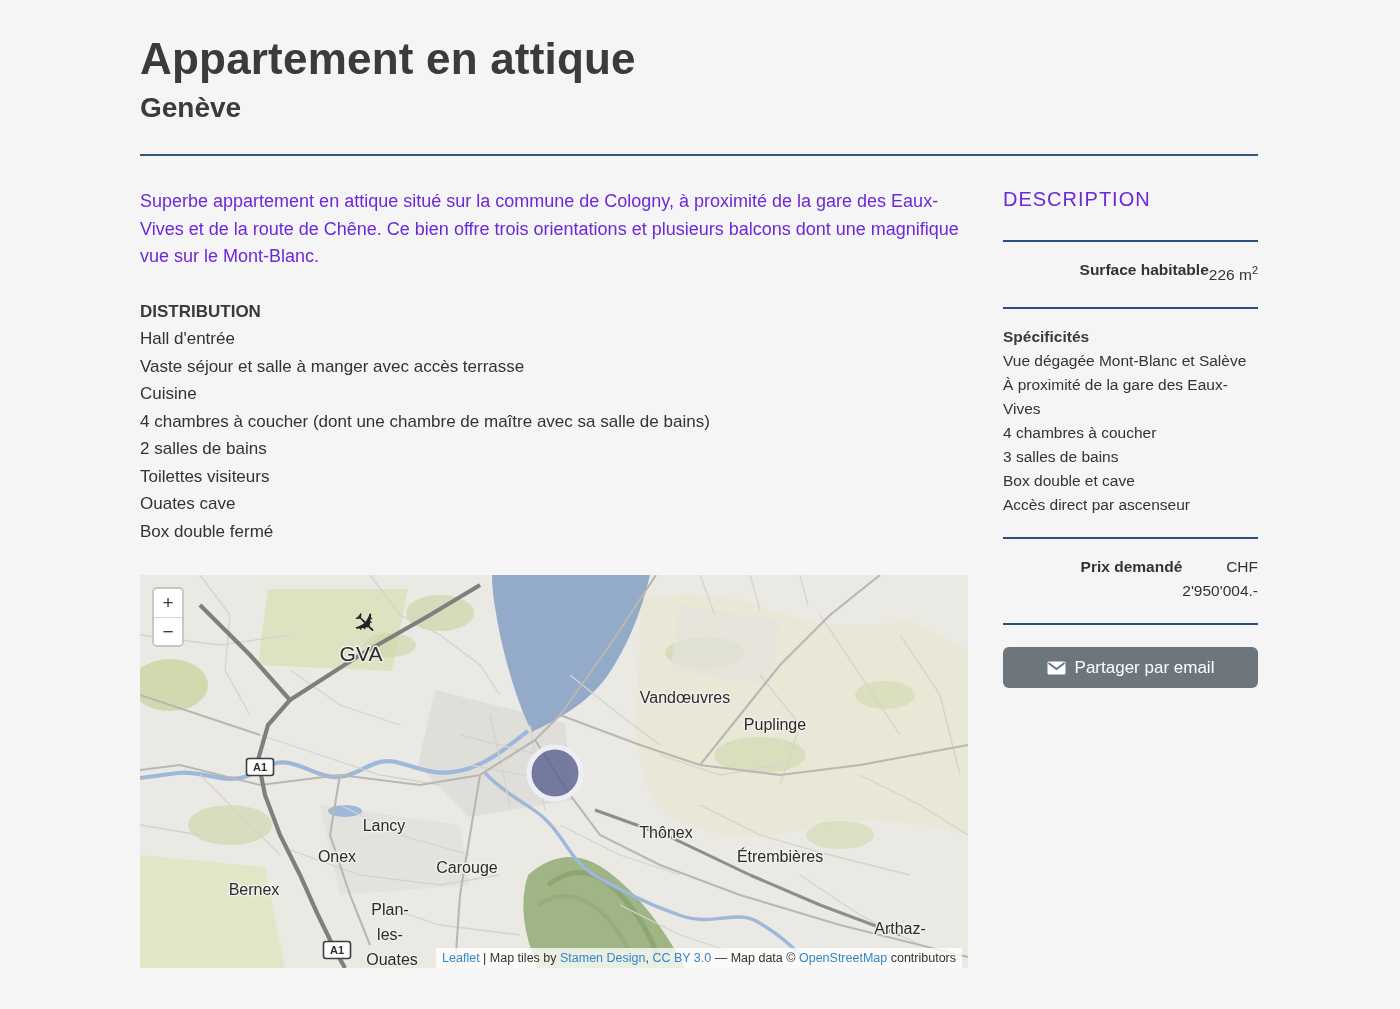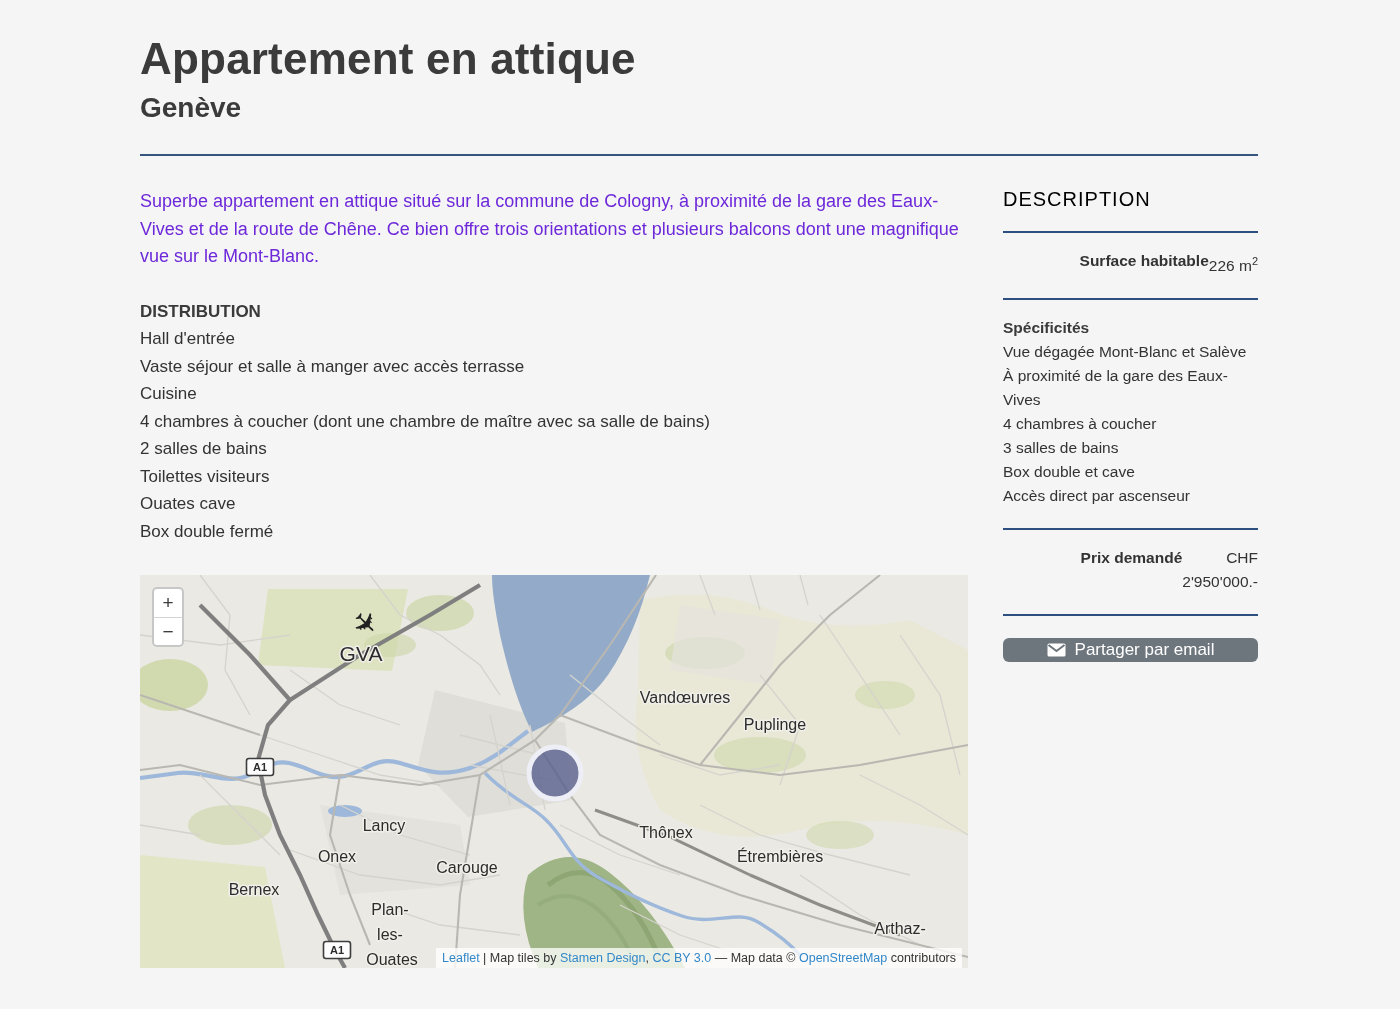--- a/index.html
+++ b/index.html
@@ -30,31 +30,31 @@
   .zoom-ctl { position:absolute; top:12px; left:12px; width:32px; background:#fff;
               border:2px solid rgba(0,0,0,.22); border-radius:5px; overflow:hidden; z-index:5; }
   .zoom-btn { height:28px; display:flex; align-items:center; justify-content:center;
               font-size:19px; color:#3c3c3c; cursor:pointer; user-select:none; }
   .zoom-btn + .zoom-btn { border-top:1px solid #d4d4d4; }
   .attribution { position:absolute; right:6px; bottom:0; background:rgba(255,255,255,.78);
                  font-size:12.5px; color:#333; padding:3px 6px; white-space:pre; z-index:5; }
   .attribution a { color:#3287c9; text-decoration:none; cursor:pointer; }
 
   
-  .side-title { font-size:20px; font-weight:400; color:#000000; letter-spacing:1px; padding-bottom:20px; }
+  .side-title { font-size:20px; font-weight:400; color:#6d28d9; letter-spacing:1px; padding-bottom:29px; }
   .side-hr { border:none; border-top:2px solid #2d4f7f; }
   .side-sec { padding:16px 0 20px; }
   .side-row { display:flex; justify-content:flex-end; align-items:flex-start; }
   .side-label { font-size:15.5px; font-weight:700; color:#333; line-height:24px; }
   .side-value { font-size:15.5px; color:#333; text-align:right; line-height:24px; }
   .side-value sup { font-size:11px; }
   .spec-head { font-size:15.5px; font-weight:700; line-height:24px; }
   .spec-line { font-size:15.5px; line-height:24px; color:#333; }
   .price-amount { display:block; }
-  .share-btn { margin-top:22px; width:100%; height:24px; background:#6d757d; color:#fff;
+  .share-btn { margin-top:22px; width:100%; height:41px; background:#6d757d; color:#fff;
                border:none; border-radius:6px; font-family:"Liberation Sans",sans-serif;
                font-size:17px; display:flex; align-items:center; justify-content:center; gap:9px; cursor:pointer; }
 </style>
 </head>
 <body>
 
 <div class="wrap">
 
   <h1 class="page-title">Appartement en attique</h1>
   <div class="page-subtitle">Genève</div>
@@ -210,21 +210,21 @@
         <div class="spec-line">3 salles de bains</div>
         <div class="spec-line">Box double et cave</div>
         <div class="spec-line">Accès direct par ascenseur</div>
       </div>
       <hr class="side-hr">
 
       <div class="side-sec side-row">
         <div class="side-label">Prix demandé</div>
         <div class="side-value">
           <span>CHF</span>
-          <span class="price-amount">2'950'000.-</span>
+          <span class="price-amount">2'950'004.-</span>
         </div>
       </div>
       <hr class="side-hr">
 
       <button class="share-btn">
         <svg width="19" height="14" viewBox="0 0 19 14">
           <rect x="0.5" y="0.5" width="18" height="13" rx="1.5" fill="#ffffff"></rect>
           <path d="M1.5,2 L9.5,8 L17.5,2" fill="none" stroke="#6d757d" stroke-width="2"></path>
         </svg>
         <span>Partager par email</span>

